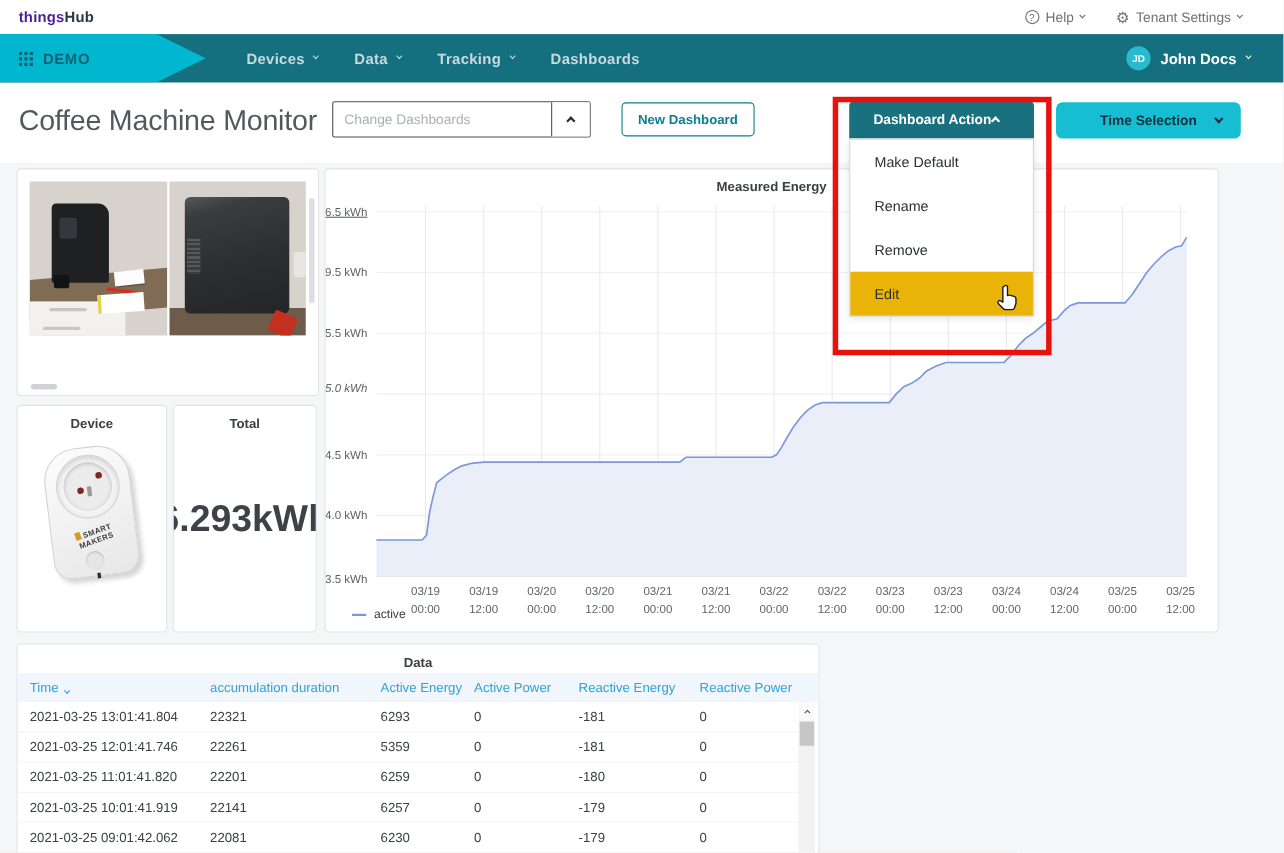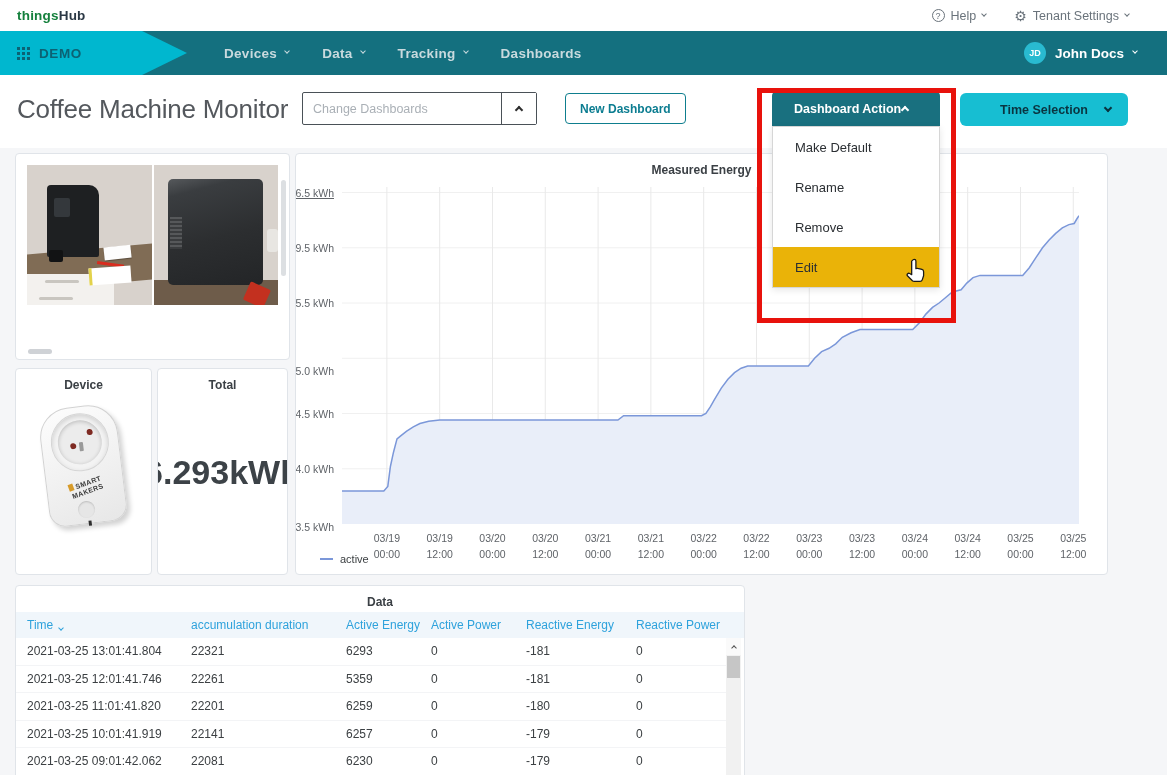--- a/index.html
+++ b/index.html
@@ -4,21 +4,21 @@
 <style>
   *{box-sizing:border-box;margin:0;padding:0}
   html,body{margin:0;background:#e9e9e9}
   #app{position:relative;width:1167px;height:775px;background:#fff;overflow:hidden;
        font-family:"Liberation Sans",sans-serif;color:#333}
 
   
   .topbar{height:31px;display:flex;align-items:center;justify-content:space-between;
           padding:0 38px 0 17px;background:#fff}
   .brand{font-weight:bold;font-size:13.5px;letter-spacing:.2px}
-  .brand .t{color:#15803d}.brand .h{color:#2b3845}
+  .brand .t{color:#4c1d95}.brand .h{color:#2b3845}
   .top-right{display:flex;gap:28px;align-items:center;color:#6a737b;font-size:12.5px}
   .top-item{display:flex;align-items:center;gap:6px;cursor:pointer}
   .qmark{width:13px;height:13px;border:1px solid #6a737b;border-radius:50%;font-size:9px;
          display:flex;align-items:center;justify-content:center}
   .gear{font-size:14px;line-height:1}
 
   .chev{display:inline-block;width:6px;height:6px;border-right:2px solid currentColor;
         border-bottom:2px solid currentColor;transform:rotate(45deg);position:relative;top:-2px}
   .chev.up{transform:rotate(-135deg);top:1px}
   .chev.sm{width:4px;height:4px;border-width:1.5px}
@@ -275,21 +275,21 @@
       <div class="h-scroll"></div>
       <div class="v-scroll"></div>
     </div>
 
     <div class="card" id="chart-card">
       <div class="card-title">Measured Energy</div>
       <div id="y-labels">
           <div style="top: -0.47541px; text-decoration: underline;">6.5 kWh</div>
           <div style="top: 54.7705px;">9.5 kWh</div>
           <div style="top: 110.016px;">5.5 kWh</div>
-          <div style="top: 178px;">5.0 kWh</div>
+          <div style="top: 160px; font-style: italic;">5.0 kWh</div>
           <div style="top: 220.508px;">4.5 kWh</div>
           <div style="top: 275.754px;">4.0 kWh</div>
           <div style="top: 334px;">3.5 kWh</div>
         </div>
       <div id="plot">
         <svg id="chart-svg" width="737" height="337" viewBox="0 0 737 337">
             <line x1="0" y1="5.52459016393442" x2="737" y2="5.52459016393442" stroke="#f0f0f0" stroke-width="1"></line>
             <line x1="0" y1="60.770491803278674" x2="737" y2="60.770491803278674" stroke="#f0f0f0" stroke-width="1"></line>
             <line x1="0" y1="116.01639344262293" x2="737" y2="116.01639344262293" stroke="#f0f0f0" stroke-width="1"></line>
             <line x1="0" y1="171.2622950819672" x2="737" y2="171.2622950819672" stroke="#f0f0f0" stroke-width="1"></line>

